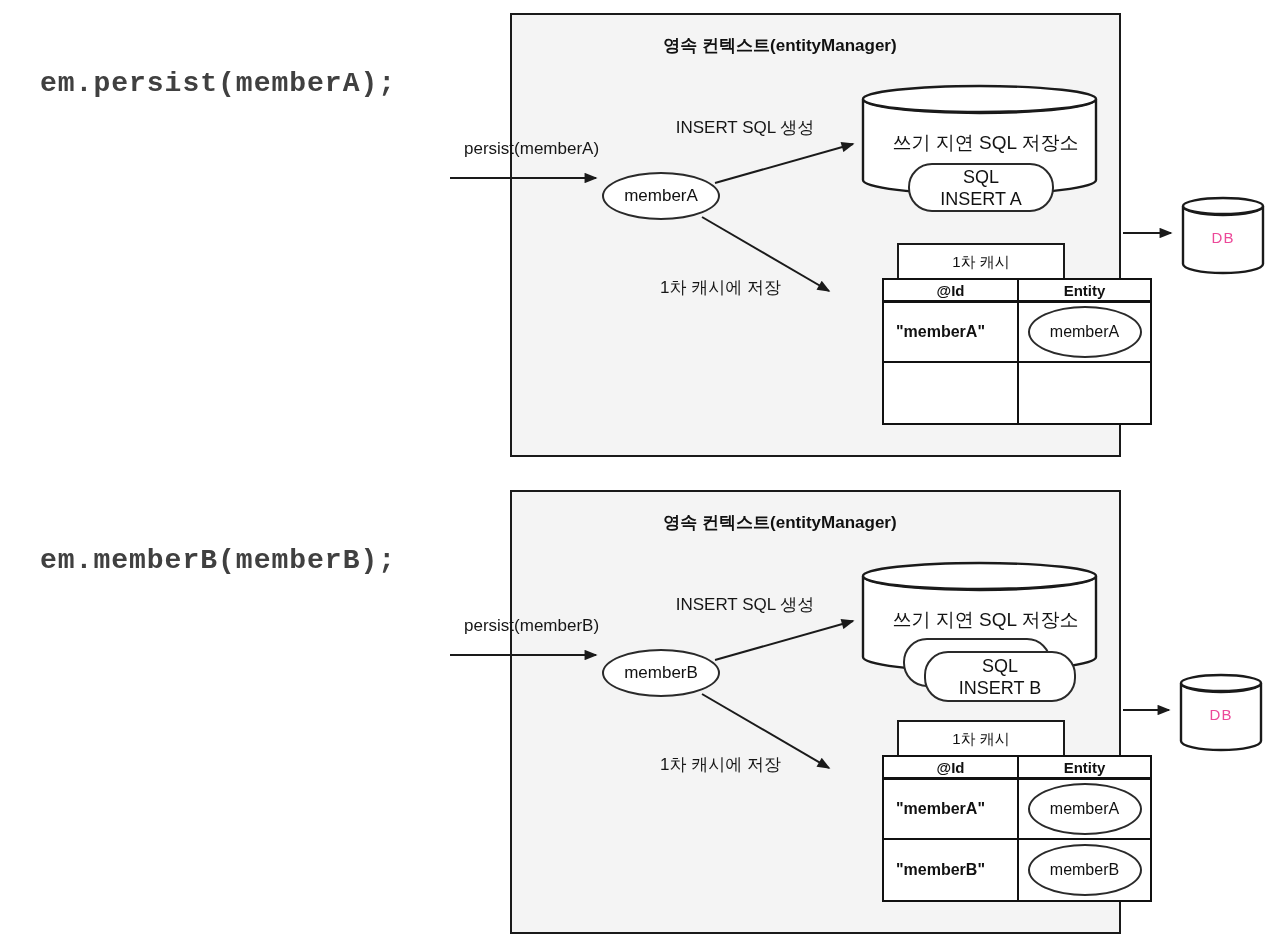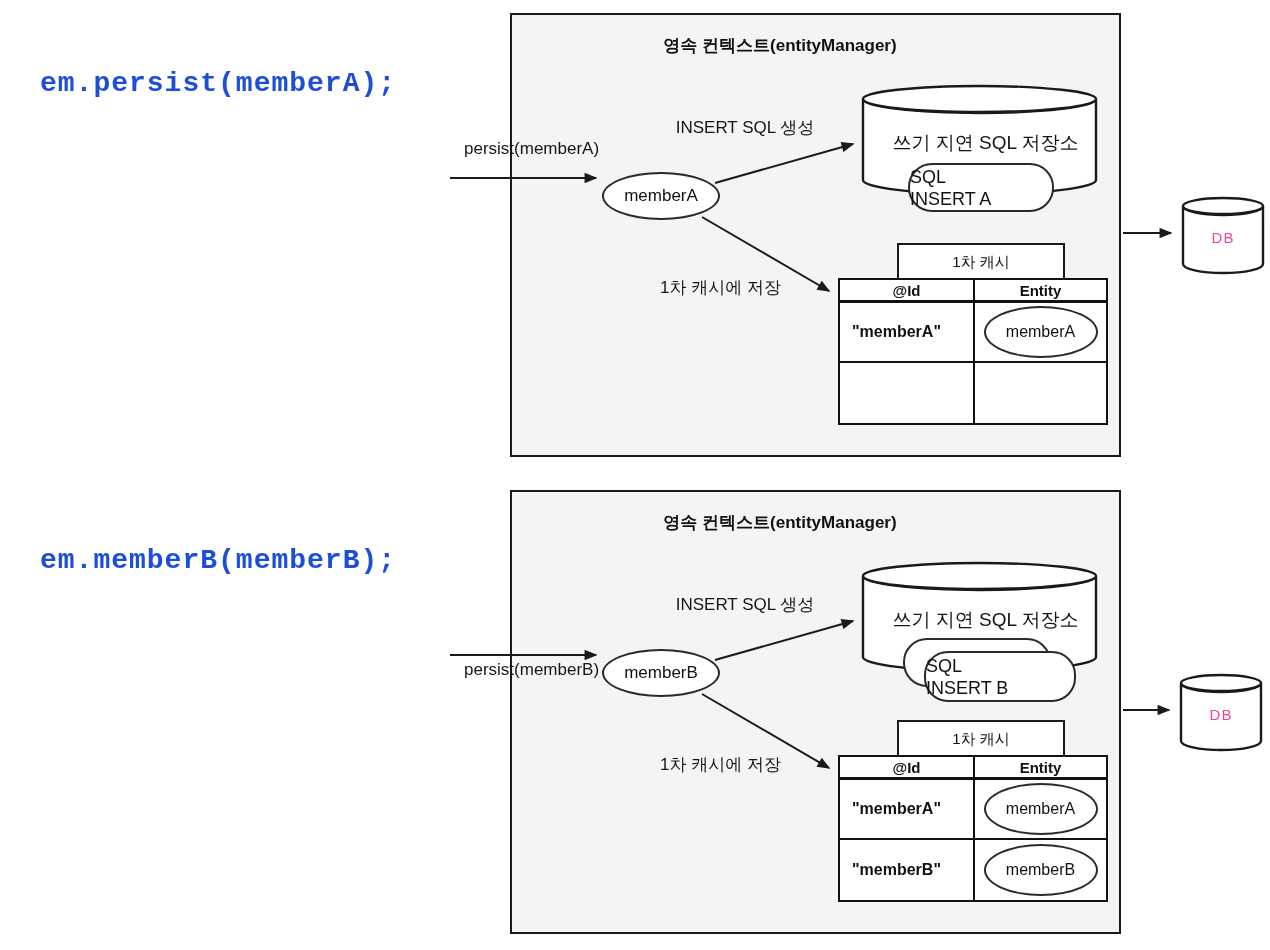--- a/index.html
+++ b/index.html
@@ -4,21 +4,21 @@
 <style>
   html,body{margin:0;padding:0;background:#ffffff;}
   .canvas{
     position:relative;width:1270px;height:950px;background:#ffffff;overflow:hidden;
     font-family:"Liberation Sans",sans-serif;color:#111;
   }
   
   .code{
     position:absolute;left:40px;width:460px;
     font-family:"Liberation Mono",monospace;font-weight:bold;font-size:28px;
-    letter-spacing:1px;color:#1d4ed8;white-space:nowrap;
+    letter-spacing:1px;color:#404040;white-space:nowrap;
   }
   
   .panel{
     position:absolute;left:510px;width:611px;height:444px;
     background:#f4f4f4;border:2px solid #1a1a1a;box-sizing:border-box;
   }
   .panel-title{
     position:absolute;left:540px;width:480px;text-align:center;
     font-size:17px;font-weight:bold;color:#111;
   }
@@ -36,32 +36,32 @@
   
   .cyl{position:absolute;left:861px;width:237px;height:112px;}
   .cyl svg{display:block;}
   .cyl-label{
     position:absolute;left:6px;top:46px;width:237px;text-align:center;
     font-size:19px;color:#141414;white-space:nowrap;
   }
   
   .sql-box{
     position:absolute;background:#ffffff;border:2.5px solid #2a2a2a;border-radius:24px;
-    box-sizing:border-box;display:flex;flex-direction:column;justify-content:center;
+    box-sizing:border-box;display:flex;flex-direction:column;align-items:center;justify-content:center;
     font-size:18px;line-height:22px;color:#111;
   }
   
   .cache-tab{
     position:absolute;left:897px;width:168px;height:38px;
     background:#ffffff;border:2px solid #1a1a1a;box-sizing:border-box;
     display:flex;align-items:center;justify-content:center;font-size:15px;
   }
   
   .cache-table{
-    position:absolute;left:838px;width:266px;
+    position:absolute;left:882px;width:266px;
     display:grid;grid-template-columns:135px 131px;grid-template-rows:23px 60px 60px;
     background:#ffffff;border:2px solid #111;box-sizing:content-box;
   }
   .cache-table .th{
     border-bottom:3px solid #111;font-weight:bold;font-size:15px;
     display:flex;align-items:center;justify-content:center;background:#fff;
   }
   .cache-table .td{background:#fff;display:flex;align-items:center;box-sizing:border-box;}
   .cache-table .col1{border-right:2px solid #111;}
   .cache-table .row-mid{border-bottom:2px solid #111;}
@@ -131,21 +131,21 @@
       <div class="db-label">DB</div>
     </div>
   </div>
 
   <div>
     <div class="code" style="top:545px;">em.memberB(memberB);</div>
 
     <div class="panel" style="top:490px;"></div>
     <div class="panel-title" style="top:511px;">영속 컨텍스트(entityManager)</div>
 
-    <div class="diagram-label persist-label" style="top:616px;margin-top:44px;">persist(memberB)</div>
+    <div class="diagram-label persist-label" style="top:616px;">persist(memberB)</div>
     <div class="diagram-label insert-label" style="top:593px;">INSERT SQL 생성</div>
     <div class="diagram-label cache-save-label" style="top:753px;">1차 캐시에 저장</div>
 
     <div class="cyl" style="top:561px;">
       <svg width="237" height="112" viewBox="0 0 237 112">
         <path d="M2,15 L2,96 A116.5,14 0 0 0 235,96 L235,15 A116.5,14 0 0 1 2,15 Z" fill="#ffffff" stroke="#1a1a1a" stroke-width="2.4"></path>
         <ellipse cx="118.5" cy="15" rx="116.5" ry="13" fill="#ffffff" stroke="#1a1a1a" stroke-width="2.4"></ellipse>
       </svg>
       <div class="cyl-label">쓰기 지연 SQL 저장소</div>
     </div>

